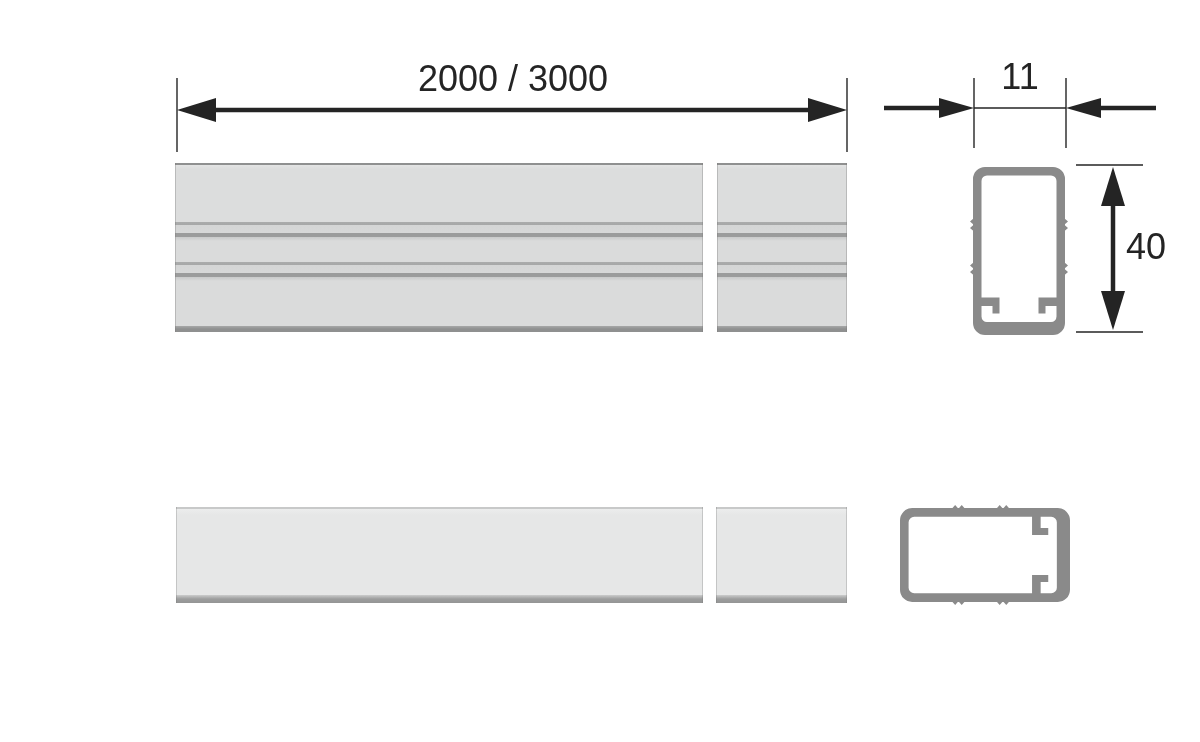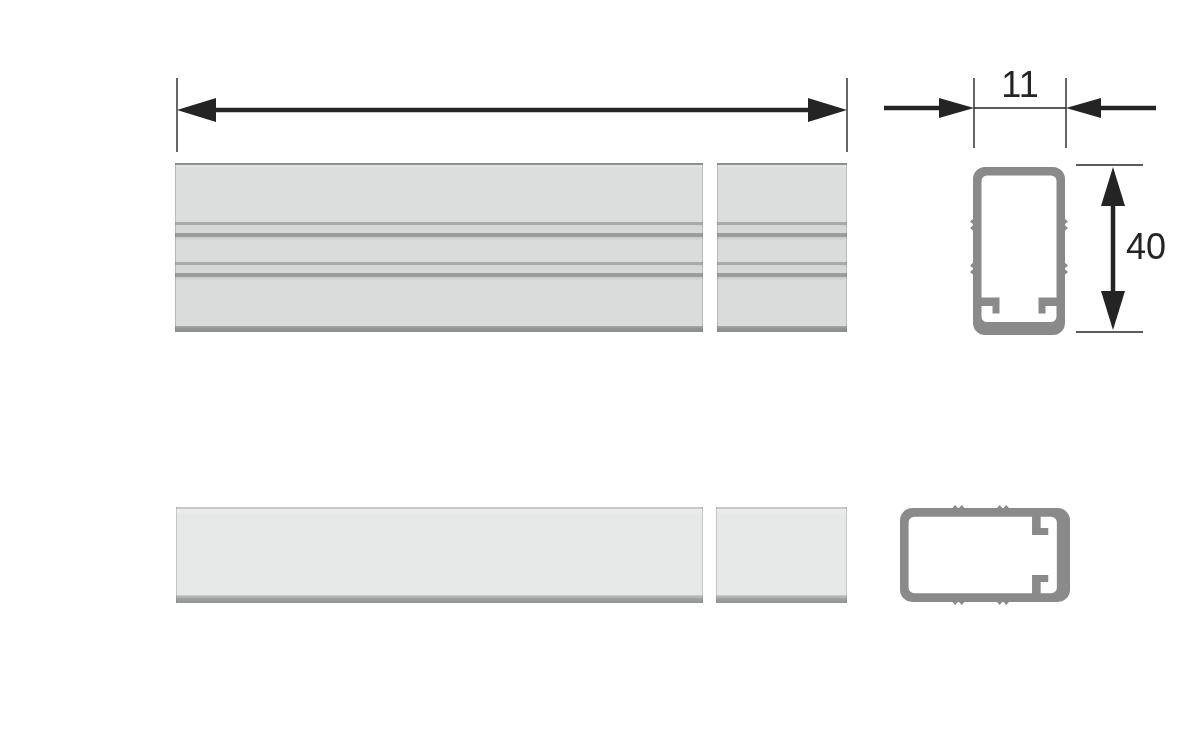--- a/index.html
+++ b/index.html
@@ -111,16 +111,17 @@
 
     <g stroke="#242424" fill="#242424">
       <line x1="1076" y1="165" x2="1143" y2="165" stroke-width="1.4"></line>
       <line x1="1076" y1="332" x2="1143" y2="332" stroke-width="1.4"></line>
       <line x1="1113" y1="203" x2="1113" y2="294" stroke-width="4.5"></line>
       <path stroke="none" d="M1113,167 L1101,206 L1125,206 Z"></path>
       <path stroke="none" d="M1113,330 L1101,291 L1125,291 Z"></path>
     </g>
   </svg>
 
-  <div class="dim-label" style="left:1020px;top:58px;margin-top:8px;">11</div>
+  <div class="dim-label" style="left:513px;top:60px;">2000 / 3000</div>
+  <div class="dim-label" style="left:1020px;top:58px;">11</div>
   <div class="dim-label" style="left:1146px;top:228px;">40</div>
 
 </div>
 
 </body></html>

